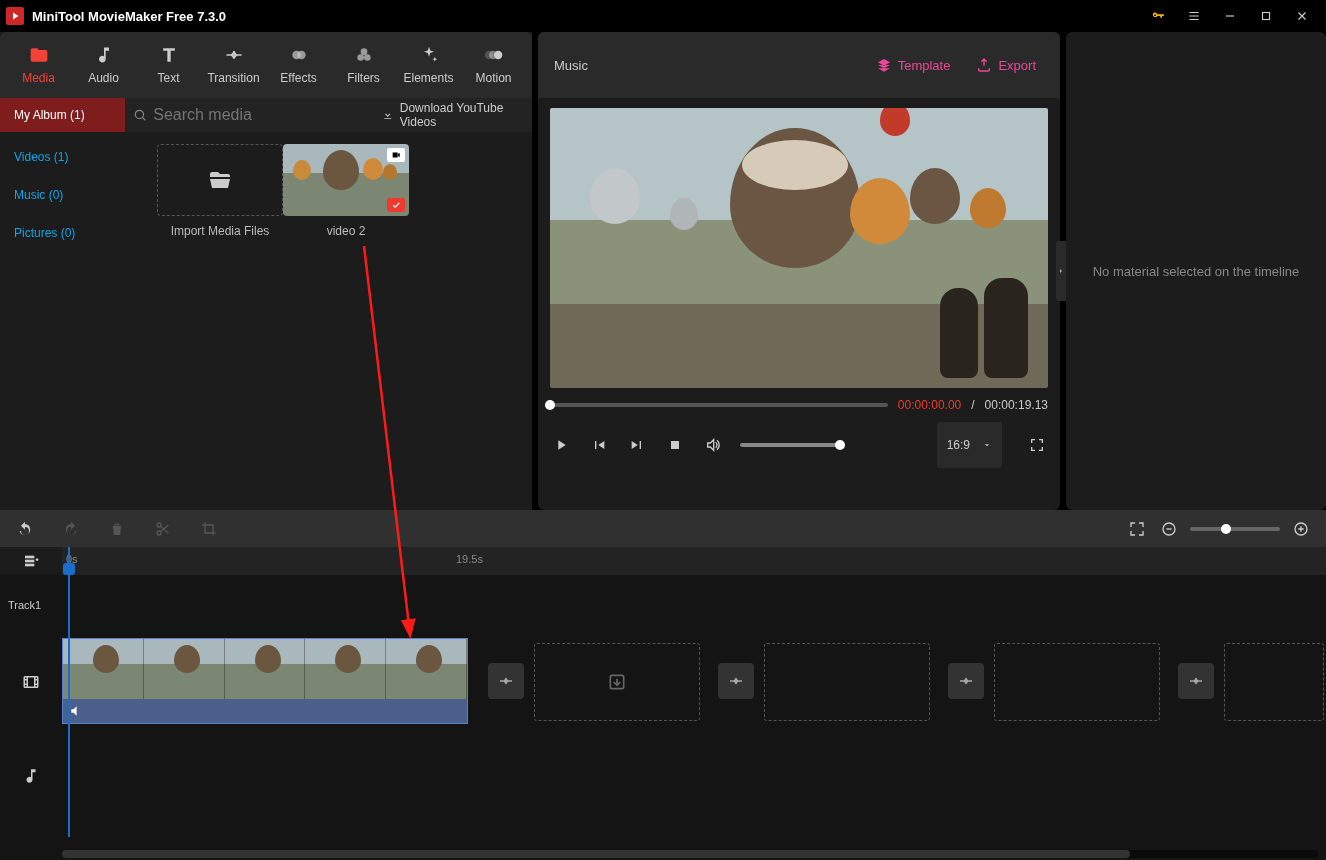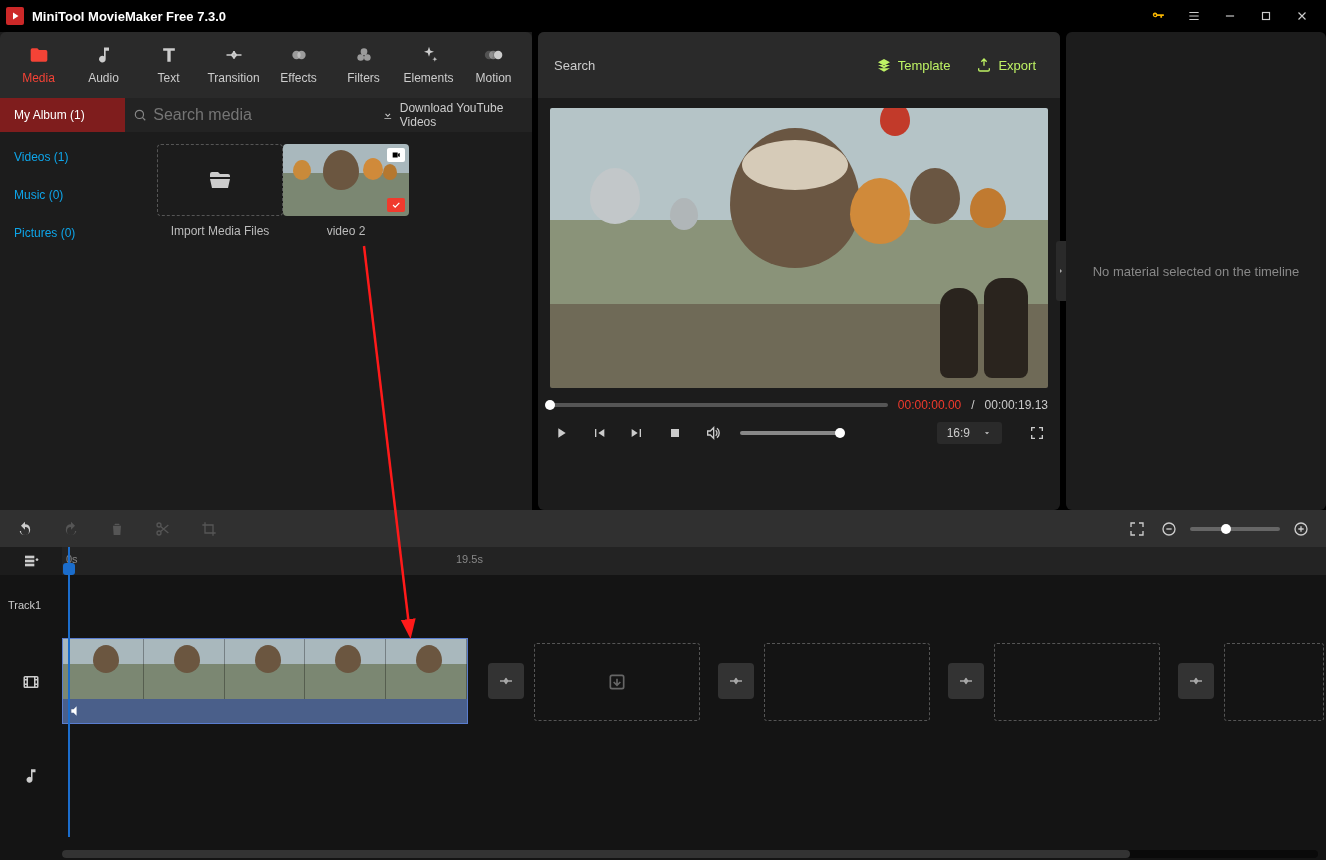--- a/index.html
+++ b/index.html
@@ -49,41 +49,41 @@
   .thumb-box .vid-badge svg { width: 10px; height: 10px; color:#000; }
   .thumb-box .check-badge { position: absolute; bottom: 4px; right: 4px; width: 18px; height: 14px; background: #f03a2d; border-radius: 2px; display:flex; align-items:center; justify-content:center; }
   .thumb-box .check-badge svg { width: 10px; height: 10px; color:#fff; }
   
   .balloon { position:absolute; border-radius:50% 50% 50% 50% / 55% 55% 45% 45%; }
 
   
   .player-panel { width: 522px; background: #1c1c1c; display: flex; flex-direction: column; border-radius: 6px; }
   .player-header { height: 66px; display: flex; align-items: center; padding: 0 16px; gap: 10px; background: #2a2a2a; border-top-left-radius:6px; border-top-right-radius:6px;}
   .player-title { color: #ccc; font-size: 13px; flex: 1; }
-  .hdr-btn { display: flex; align-items: center; gap: 6px; color: #bef264; font-size: 13px; padding: 4px 8px; }
+  .hdr-btn { display: flex; align-items: center; gap: 6px; color: #ec4899; font-size: 13px; padding: 4px 8px; }
   .hdr-btn svg { width: 16px; height: 16px; }
 
   .player-body { flex: 1; display: flex; flex-direction: column; padding: 10px 10px 6px 10px; }
   .preview { flex: 0 0 280px; margin: 0 2px 10px 2px; background: linear-gradient(#b5c4c7 0 40%, #8a9379 40% 70%, #6f6a57 70% 100%); border-radius: 2px; position: relative; overflow: hidden; }
   
   .fig { position:absolute; bottom:10px; width:38px; height:90px; background:#2a241e; border-radius:18px 18px 8px 8px; }
 
   .seek-row { display: flex; align-items: center; gap: 10px; padding: 0 2px; }
   .seek { flex: 1; height: 4px; background: #555; border-radius: 2px; position: relative; }
   .seek-handle { position: absolute; left: 0; top: 50%; width: 10px; height: 10px; background: #fff; border-radius: 50%; transform: translate(-50%,-50%); }
   .tc-cur { color: #f03a2d; font-size: 12px; }
   .tc-sep { color: #ccc; font-size: 12px; }
   .tc-dur { color: #ccc; font-size: 12px; }
 
   .ctrl-row { display: flex; align-items: center; gap: 16px; padding: 10px 2px 2px 2px; }
   .ctrl-btn { color: #ccc; display: flex; align-items: center; justify-content: center; width: 22px; height: 22px; }
   .ctrl-btn svg { width: 16px; height: 16px; }
   .vol-slider { width: 100px; height: 4px; background: #888; border-radius: 2px; position: relative; }
   .vol-handle { position: absolute; right: 0; top: 50%; width: 10px; height: 10px; background: #fff; border-radius: 50%; transform: translate(50%,-50%); }
-  .ratio-dd { margin-left: auto; background: #2a2a2a; padding: 4px 10px; font-size: 12px; color: #ccc; border-radius: 3px; display:flex; align-items:center; gap:12px; }
+  .ratio-dd { margin-left: auto; background: #2a2a2a; padding: 16px 10px; font-size: 12px; color: #ccc; border-radius: 3px; display:flex; align-items:center; gap:12px; }
   .ratio-dd svg{ width:10px; height:10px; }
   .fs-btn { margin-left: 8px; }
 
   
   .props-panel { flex: 1; background: #1c1c1c; border-radius: 6px; display: flex; align-items: center; justify-content: center; color: #888; font-size: 13px; position:relative; }
   .expand-tab { position:absolute; left:-10px; top:50%; transform:translateY(-50%); width:10px; height:60px; background:#2a2a2a; display:flex; align-items:center; justify-content:center; border-radius:3px 0 0 3px;}
   .expand-tab svg{ width:8px; height:8px; color:#aaa;}
 
   
   .tl-toolbar { height: 37px; background: #303030; display: flex; align-items: center; padding: 0 14px; gap: 24px; }
@@ -279,21 +279,21 @@
               </div>
           </div>
           <div class="media-label">video 2</div>
         </div>
       </div>
     </div>
   </div>
 
   <div class="player-panel">
     <div class="player-header">
-      <div class="player-title">Search</div>
+      <div class="player-title">Music</div>
       <div class="hdr-btn">
         <svg viewBox="0 0 24 24" fill="currentColor">
             <path d="M12 3l9 5-9 5-9-5 9-5zm-9 9l9 5 9-5M3 17l9 5 9-5"></path>
           </svg>
         <span>Template</span>
       </div>
       <div class="hdr-btn">
         <svg viewBox="0 0 24 24" fill="none" stroke="currentColor" stroke-width="2">
             <path d="M12 3v10M8 7l4-4 4 4M4 17v2a2 2 0 0 0 2 2h12a2 2 0 0 0 2-2v-2"></path>
           </svg>

